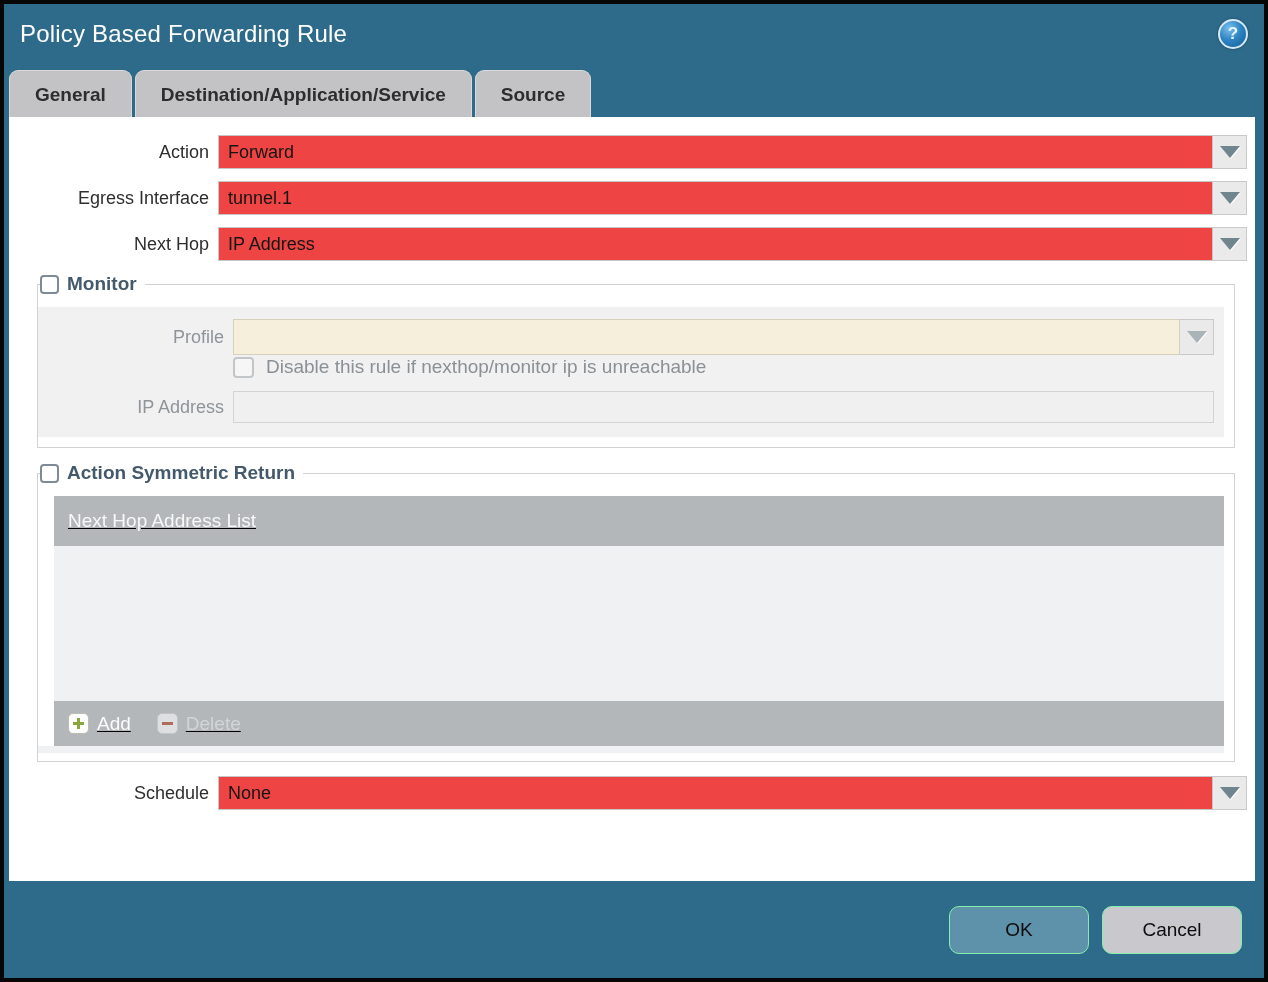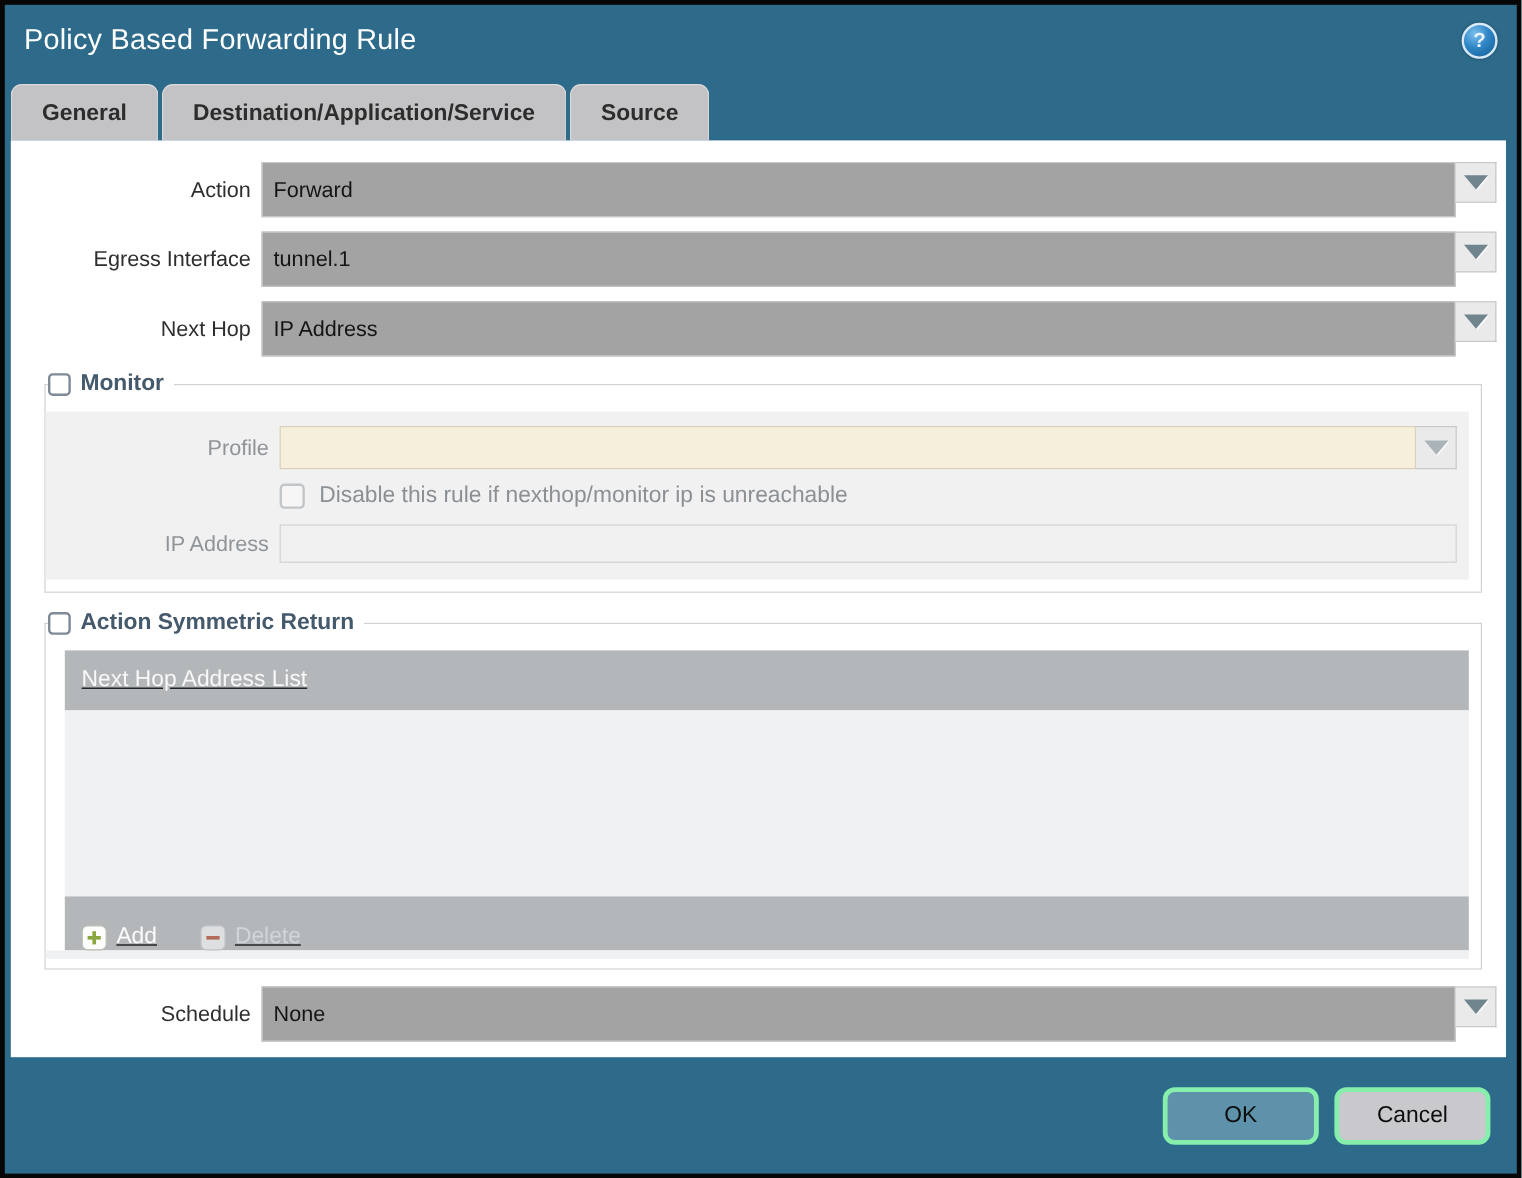--- a/index.html
+++ b/index.html
@@ -62,22 +62,22 @@
 
   .frow { display: flex; align-items: center; margin-bottom: 12px; }
   .frow .flabel {
     width: 200px; flex: 0 0 200px;
     text-align: right; padding-right: 0;
     font-size: 18px; color: #2e2e2e;
     margin-right: 9px;
   }
   .fcontrol { flex: 1 1 auto; display: flex; }
   .tinput {
-    flex: 1 1 auto; height: 46px;
-    background: #a3a3a3;
+    flex: 1 1 auto; height: 34px;
+    background: #ef4444;
     border: 1px solid #c6c6c6;
     font-size: 18px; color: #141414;
     display: flex; align-items: center;
     padding: 0 9px;
     overflow: hidden; white-space: nowrap;
   }
   .dd-btn {
     flex: 0 0 34px; width: 34px; height: 34px;
     background: #eaeaea;
     border: 1px solid #c9c9c9; border-left: none;
@@ -115,21 +115,21 @@
     border-color: #c3c6c8; background: #f6f6f7; cursor: default;
     width: 21px; height: 21px; flex-basis: 21px;
   }
 
   
   .monitor-panel {
     background: #f1f1f2;
     margin: 4px 10px 2px 0;
     padding: 12px 0 14px 0;
   }
-  .mrow { display: flex; align-items: center; margin-bottom: 11px; }
+  .mrow { display: flex; align-items: center; margin-bottom: 1px; }
   .mrow:last-child { margin-bottom: 0; }
   .mrow .flabel {
     width: 186px; flex: 0 0 186px; text-align: right;
     font-size: 18px; color: #8f9499; margin-right: 9px;
   }
   .input-beige {
     flex: 1 1 auto; height: 36px;
     background: #f5efdb; border: 1px solid #d6d0bd;
     display: flex; align-items: center; padding: 0 9px;
     font-size: 18px; color: #6b6b5c;
@@ -148,21 +148,21 @@
   
   .nh-table { margin: 4px 10px 0 16px; text-decoration: underline; }
   .nh-header {
     height: 50px; background: #b3b7ba;
     display: flex; align-items: center; padding-left: 14px;
     font-size: 19px; color: #f7f8f8;
   }
   .nh-body { height: 155px; background: #f0f1f2; }
   .nh-footer {
     height: 45px; background: #b3b7ba;
-    display: flex; align-items: flex-end; gap: 36px; padding-left: 14px;
+    display: flex; align-items: center; gap: 26px; padding-left: 14px;
   }
   .nh-strip { height: 7px; background: #f0f1f2; margin: 0 10px 0 0; }
 
   .tbl-btn { display: flex; align-items: center; gap: 8px; cursor: pointer; }
   .tbl-btn .label { font-size: 19px; color: #fbfbfb; }
   .tbl-btn.disabled { cursor: default; }
   .tbl-btn.disabled .label { color: #d2d5d7; }
 
   .icon-box {
     width: 21px; height: 21px; border-radius: 5px;
@@ -180,23 +180,23 @@
     left: 4px; top: 8px; width: 11px; height: 3px;
   }
 
   
   .footerbar {
     flex: 0 0 97px; height: 97px;
     display: flex; align-items: center; justify-content: flex-end;
     gap: 13px; padding-right: 22px;
   }
   .btn {
-    width: 130px; height: 48px;
+    width: 140px; height: 48px;
     border-radius: 10px;
-    border: 4px solid #86efac;
+    border: 1px solid #86efac;
     font-size: 19px; color: #0d0d0d;
     display: flex; align-items: center; justify-content: center;
     cursor: pointer;
   }
   .btn.ok { background: #5d92aa; }
   .btn.cancel { background: #c9c9cd; }
 </style>
 </head>
 <body>
 

